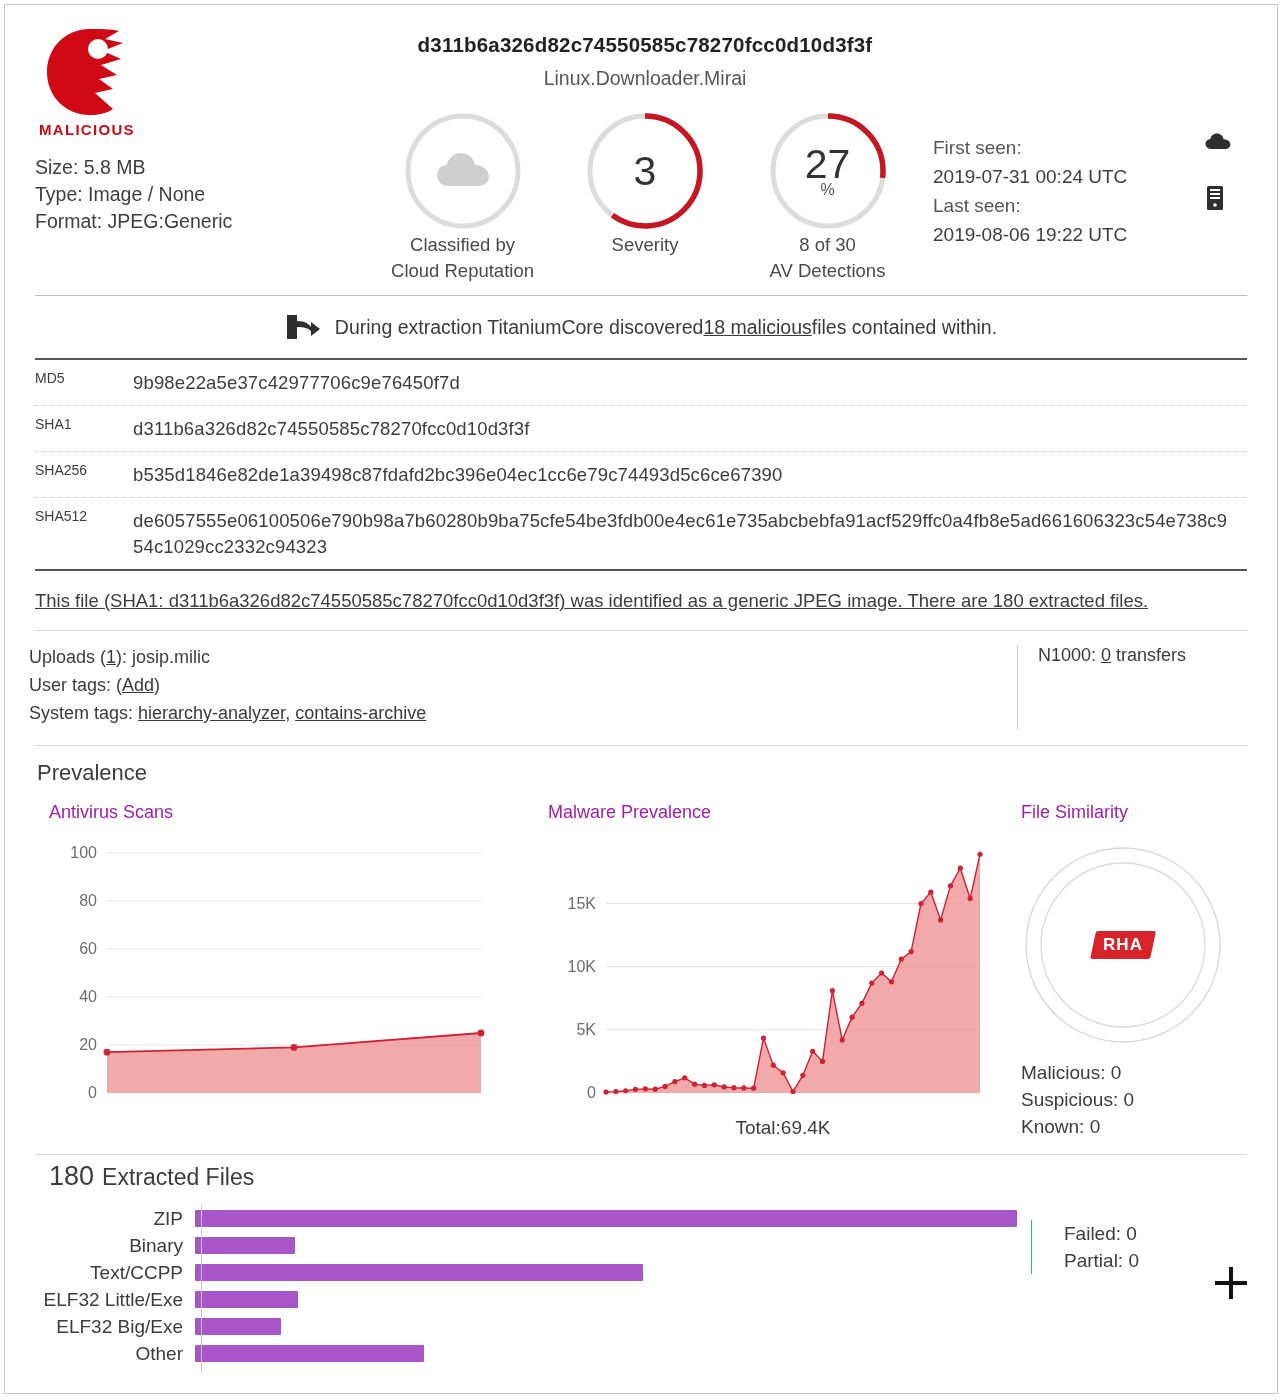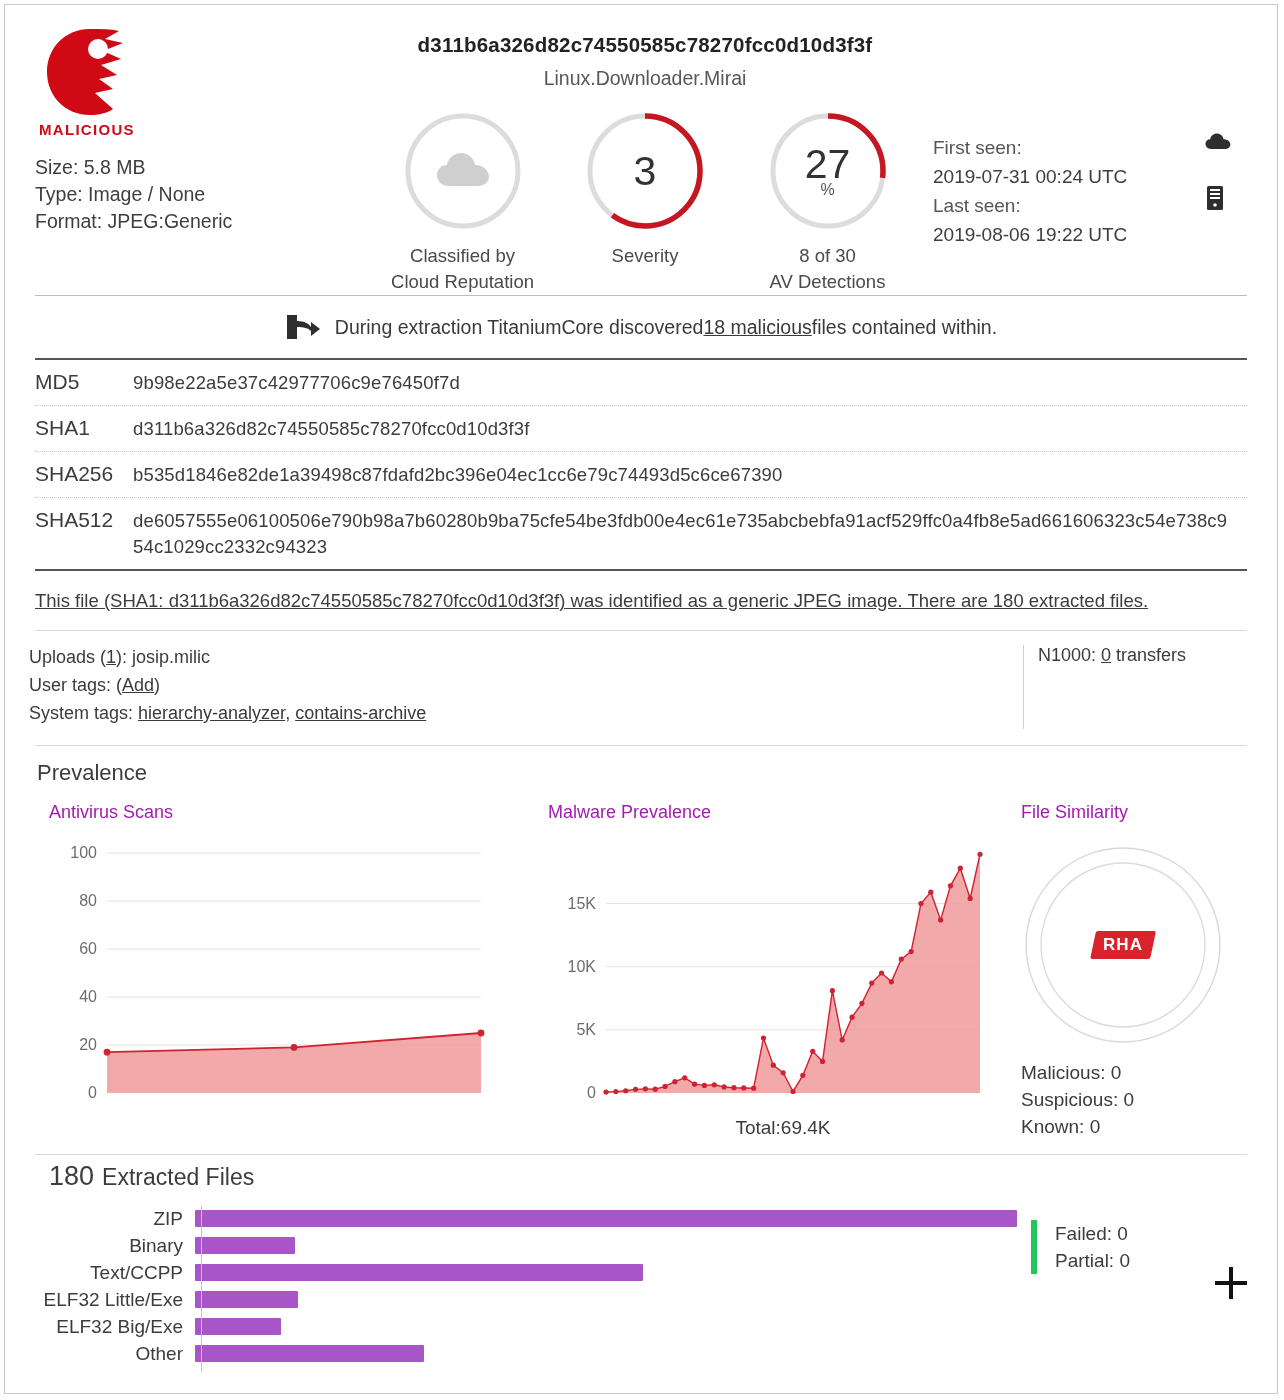--- a/index.html
+++ b/index.html
@@ -123,21 +123,20 @@
     line-height: 38px;
   }
   .gauge-value.with-pct { line-height: 36px; }
   .gauge-pct-sign {
     font-size: 16px;
     color: #555;
     line-height: 13px;
     margin-top: 1px;
   }
   .gauge-caption {
-    margin-top: 11px;
     font-size: 18.5px;
     line-height: 26px;
     color: #4a4a4a;
   }
   .cloud-glyph {
     position: absolute;
     left: 0; top: 0;
     width: 122px; height: 122px;
     display: flex; align-items: center; justify-content: center;
   }
@@ -190,21 +189,21 @@
     display: flex;
     align-items: flex-start;
     padding: 10px 0 9px 0;
     border-bottom: 1px dotted #c7c7c7;
   }
   .hash-row:last-child { border-bottom: none; }
   .hash-label {
     width: 98px;
     flex: 0 0 98px;
     color: #3c3c3c;
-    font-size: 21px;
+    font-size: 14px;
   }
   .hash-value {
     font-family: "Liberation Sans", sans-serif;
     color: #3c3c3c;
     letter-spacing: 0.15px;
     line-height: 26px;
     word-break: break-all;
     max-width: 1100px;
   }
 
@@ -227,21 +226,21 @@
   .uploads-left {
     flex: 1;
     font-size: 18px;
     line-height: 25px;
     color: #3c3c3c;
   }
   .uploads-left > div { margin-bottom: 3px; }
   .uploads-right {
     width: 215px;
     border-left: 1px solid #cfcfcf;
-    padding-left: 14px;
+    padding-left: 20px;
     font-size: 18px;
     color: #3c3c3c;
   }
 
   
   .prevalence-title {
     margin: 14px 0 0 32px;
     font-size: 22px;
     color: #3c3c3c;
   }
@@ -342,22 +341,22 @@
     left: 196px;
     top: 0;
     bottom: 0;
     width: 1px;
     background: #c3c3c3;
   }
   .failed-box {
     position: absolute;
     left: 1026px;
     top: 14px;
-    border-left: 6px solid #22c55e;
-    padding-left: 18px;
+    border-left: 1px solid #22c55e;
+    padding-left: 32px;
     font-size: 19px;
     line-height: 27px;
     color: #3c3c3c;
   }
   .cursor-plus {
     position: absolute;
     left: 1206px;
     top: 1258px;
     width: 40px;
     height: 40px;

